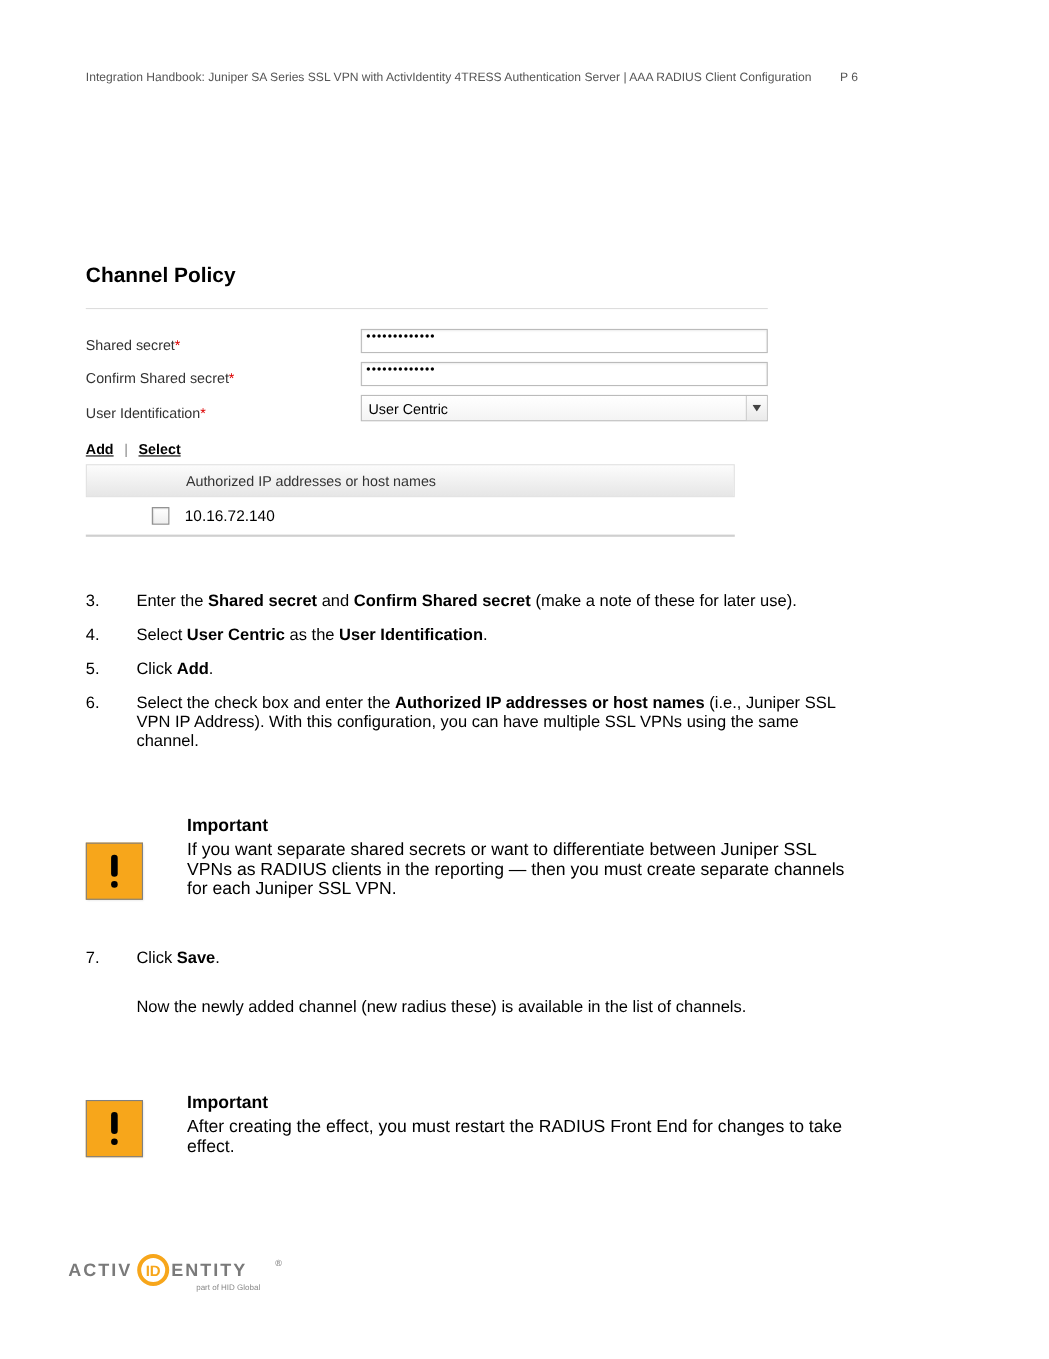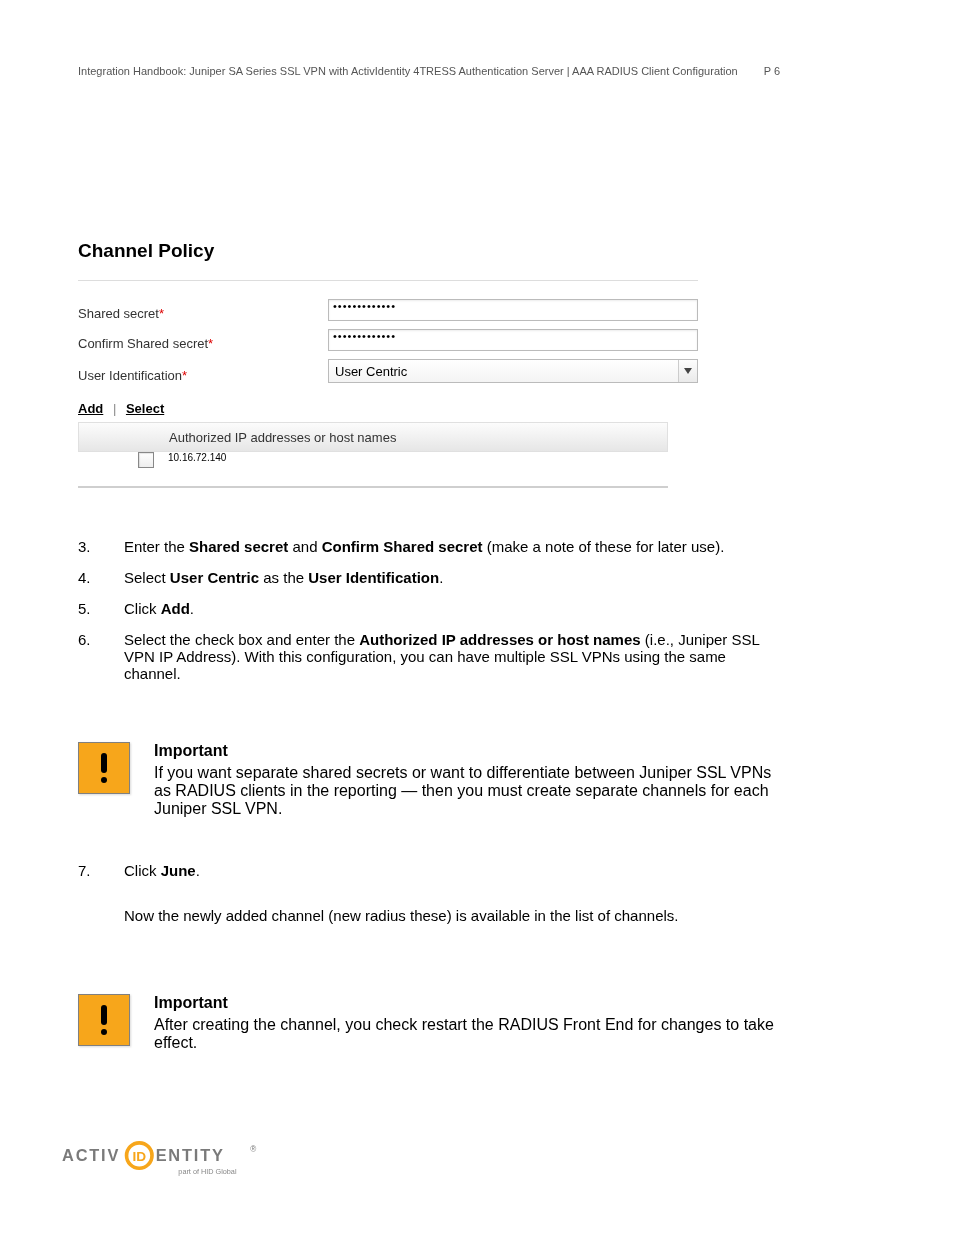--- a/index.html
+++ b/index.html
@@ -113,21 +113,22 @@
     color: #333;
     display: flex;
     align-items: center;
     padding-left: 90px;
     width: 590px;
     box-sizing: border-box;
   }
   .table-row {
     height: 36px;
     display: flex;
-    font-size: 10px;
+    align-items: center;
+    font-size: 14px;
     border-bottom: 2px solid #cfcfcf;
     width: 590px;
     padding-left: 60px;
     box-sizing: border-box;
   }
   .chk {
     width: 14px; height: 14px;
     border: 1px solid #888;
     background: linear-gradient(#fff,#eee);
     margin-right: 14px;
@@ -138,22 +139,23 @@
     margin-bottom: 30px;
   }
   .step-num {
     width: 46px;
     flex: 0 0 46px;
   }
   .step-txt { flex: 1; }
 
   .callout {
     display: flex;
-    align-items: flex-start;
+    align-items: flex-end;
     margin-bottom: 40px;
+    gap: 16px;
   }
   .warn-icon {
     width: 50px; height: 50px;
     flex: 0 0 50px;
     margin-right: 24px;
     border: 1px solid #808080;
     box-shadow: 1px 1px 2px rgba(0,0,0,0.15);
     background: #f7a61b;
     display: flex; align-items: center; justify-content: center;
   }
@@ -292,39 +294,39 @@
     <div>
       <div class="callout-title">Important</div>
       <div class="callout-body">If you want separate shared secrets or want to differentiate between Juniper SSL VPNs as RADIUS clients in the reporting — then you must create separate channels for each Juniper SSL VPN.</div>
     </div>
   </div>
 
   <div class="steps2">
     <div class="step">
       <div class="step-num">7.</div>
       <div class="step-txt">
-        <span>Click </span><span class="b">June</span><span>.</span>
+        <span>Click </span><span class="b">Save</span><span>.</span>
       </div>
     </div>
     <div class="step second-line">
       <div class="step-num"></div>
       <div class="step-txt">Now the newly added channel (new radius these) is available in the list of channels.</div>
     </div>
   </div>
 
   <div class="callout callout2">
     <div class="warn-icon">
       <svg viewBox="0 0 14 34">
         <rect x="4" y="2" width="6" height="20" rx="3" fill="#000"></rect>
         <circle cx="7" cy="29" r="3" fill="#000"></circle>
       </svg>
     </div>
     <div>
       <div class="callout-title">Important</div>
-      <div class="callout-body">After creating the channel, you check restart the RADIUS Front End for changes to take effect.</div>
+      <div class="callout-body">After creating the effect, you must restart the RADIUS Front End for changes to take effect.</div>
     </div>
   </div>
 
   <div class="footer">
     <div>
       <svg class="logo-svg" viewBox="0 0 220 44">
 
         <text x="0" y="22" font-family="Arial" font-size="18" font-weight="bold" fill="#7a7a7a" letter-spacing="2">ACTIV</text>
 
         <circle cx="85" cy="16" r="14" fill="none" stroke="#f7a61b" stroke-width="4"></circle>

